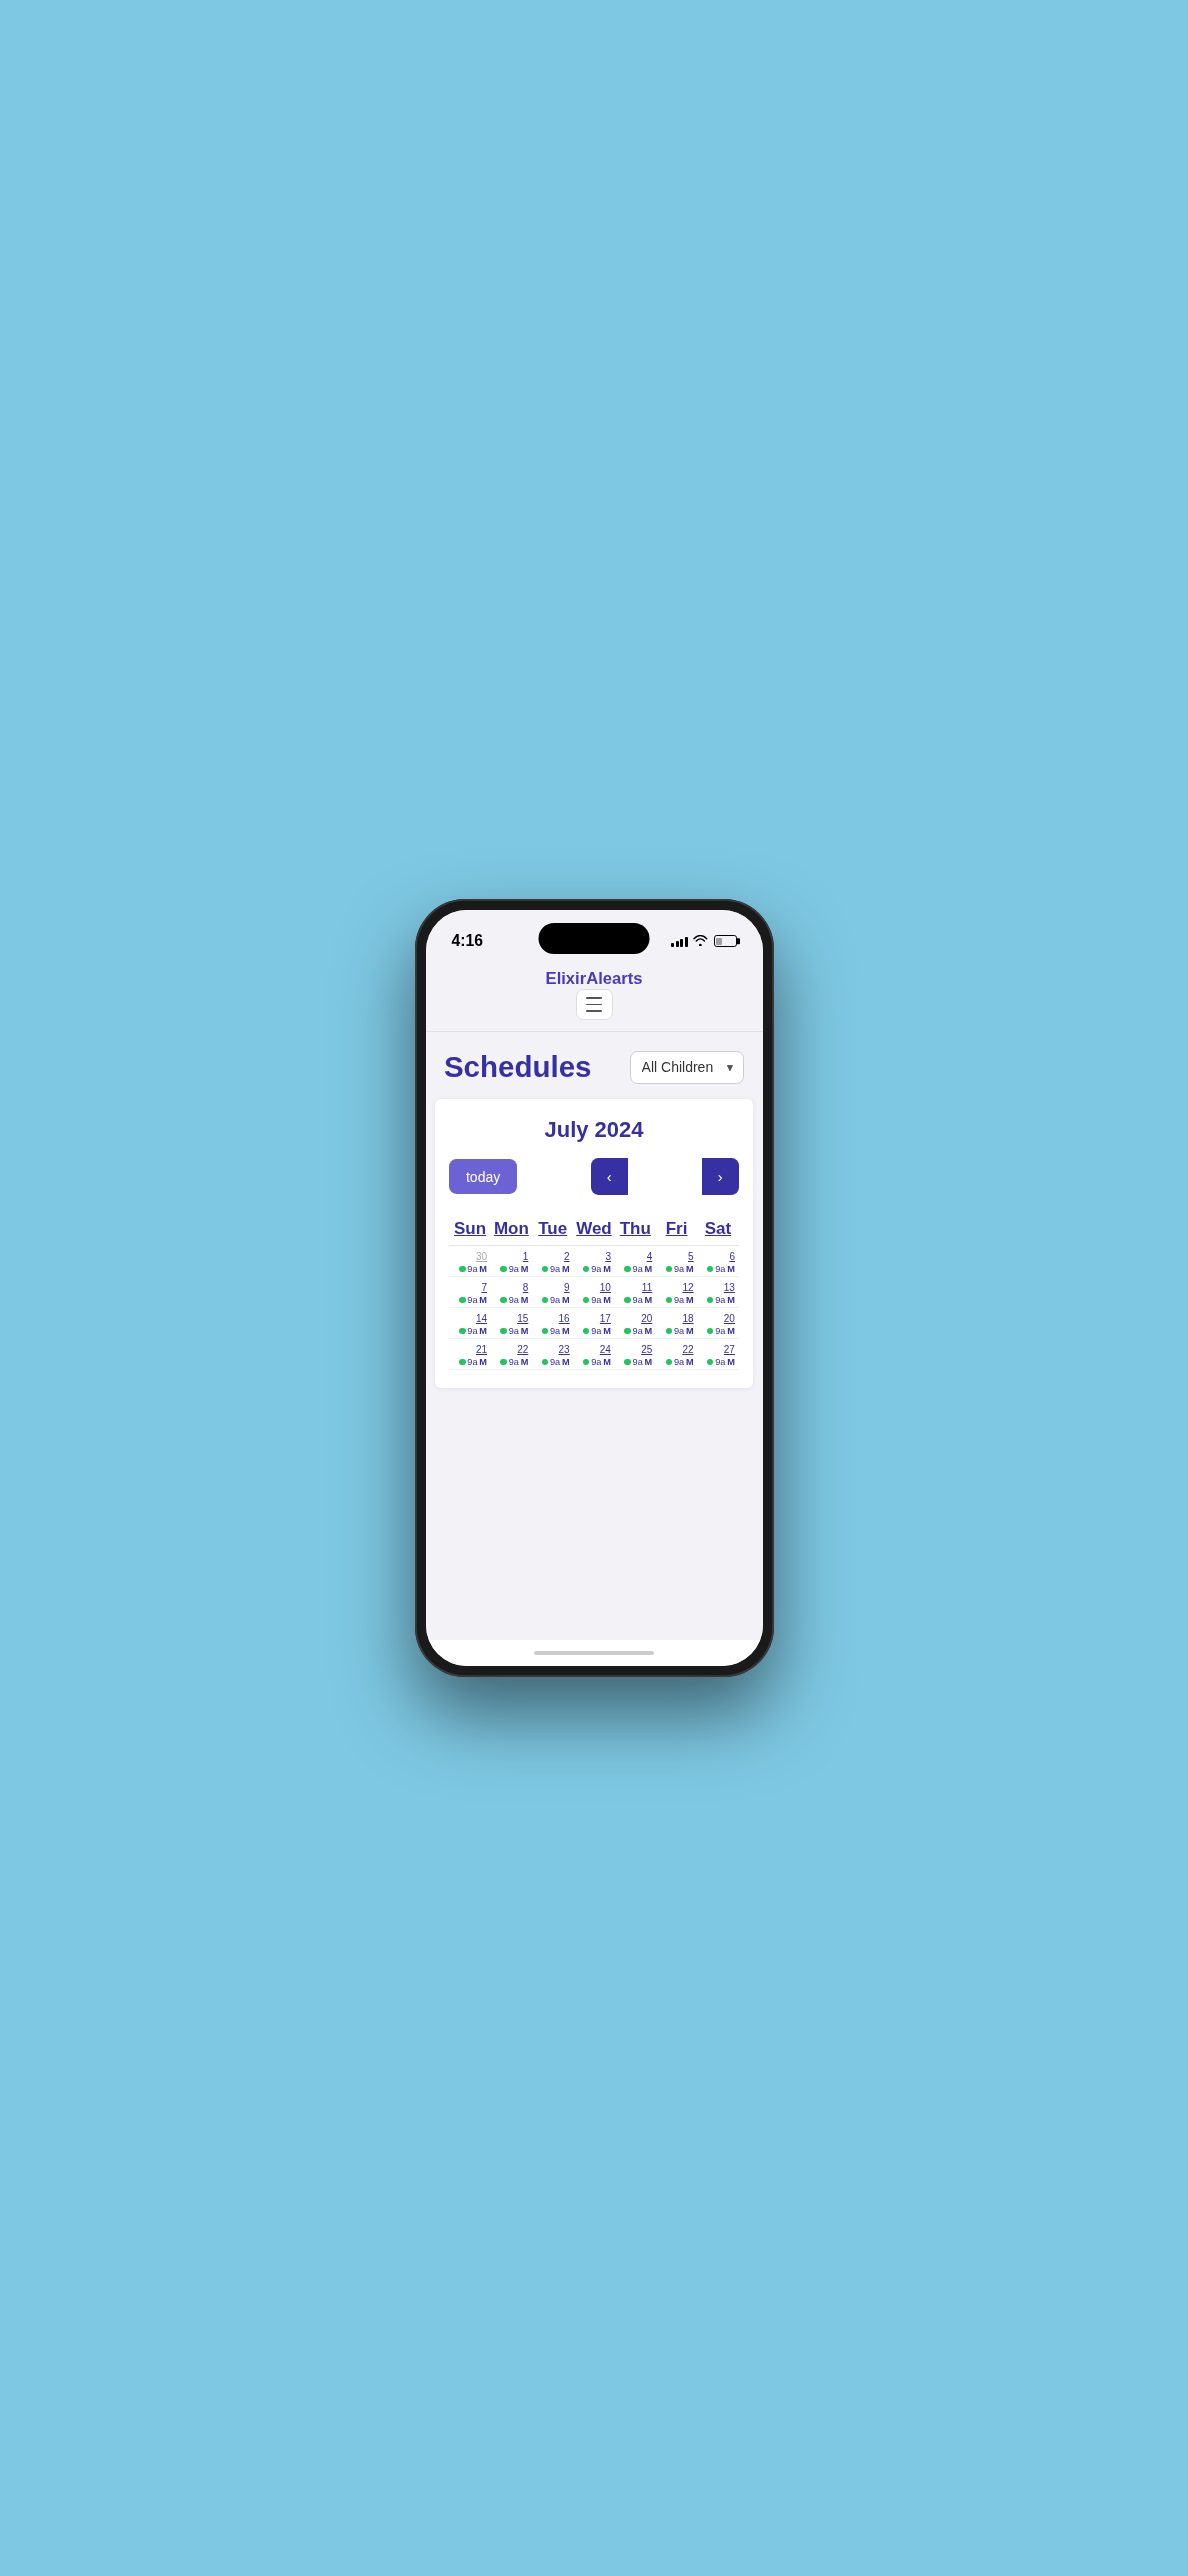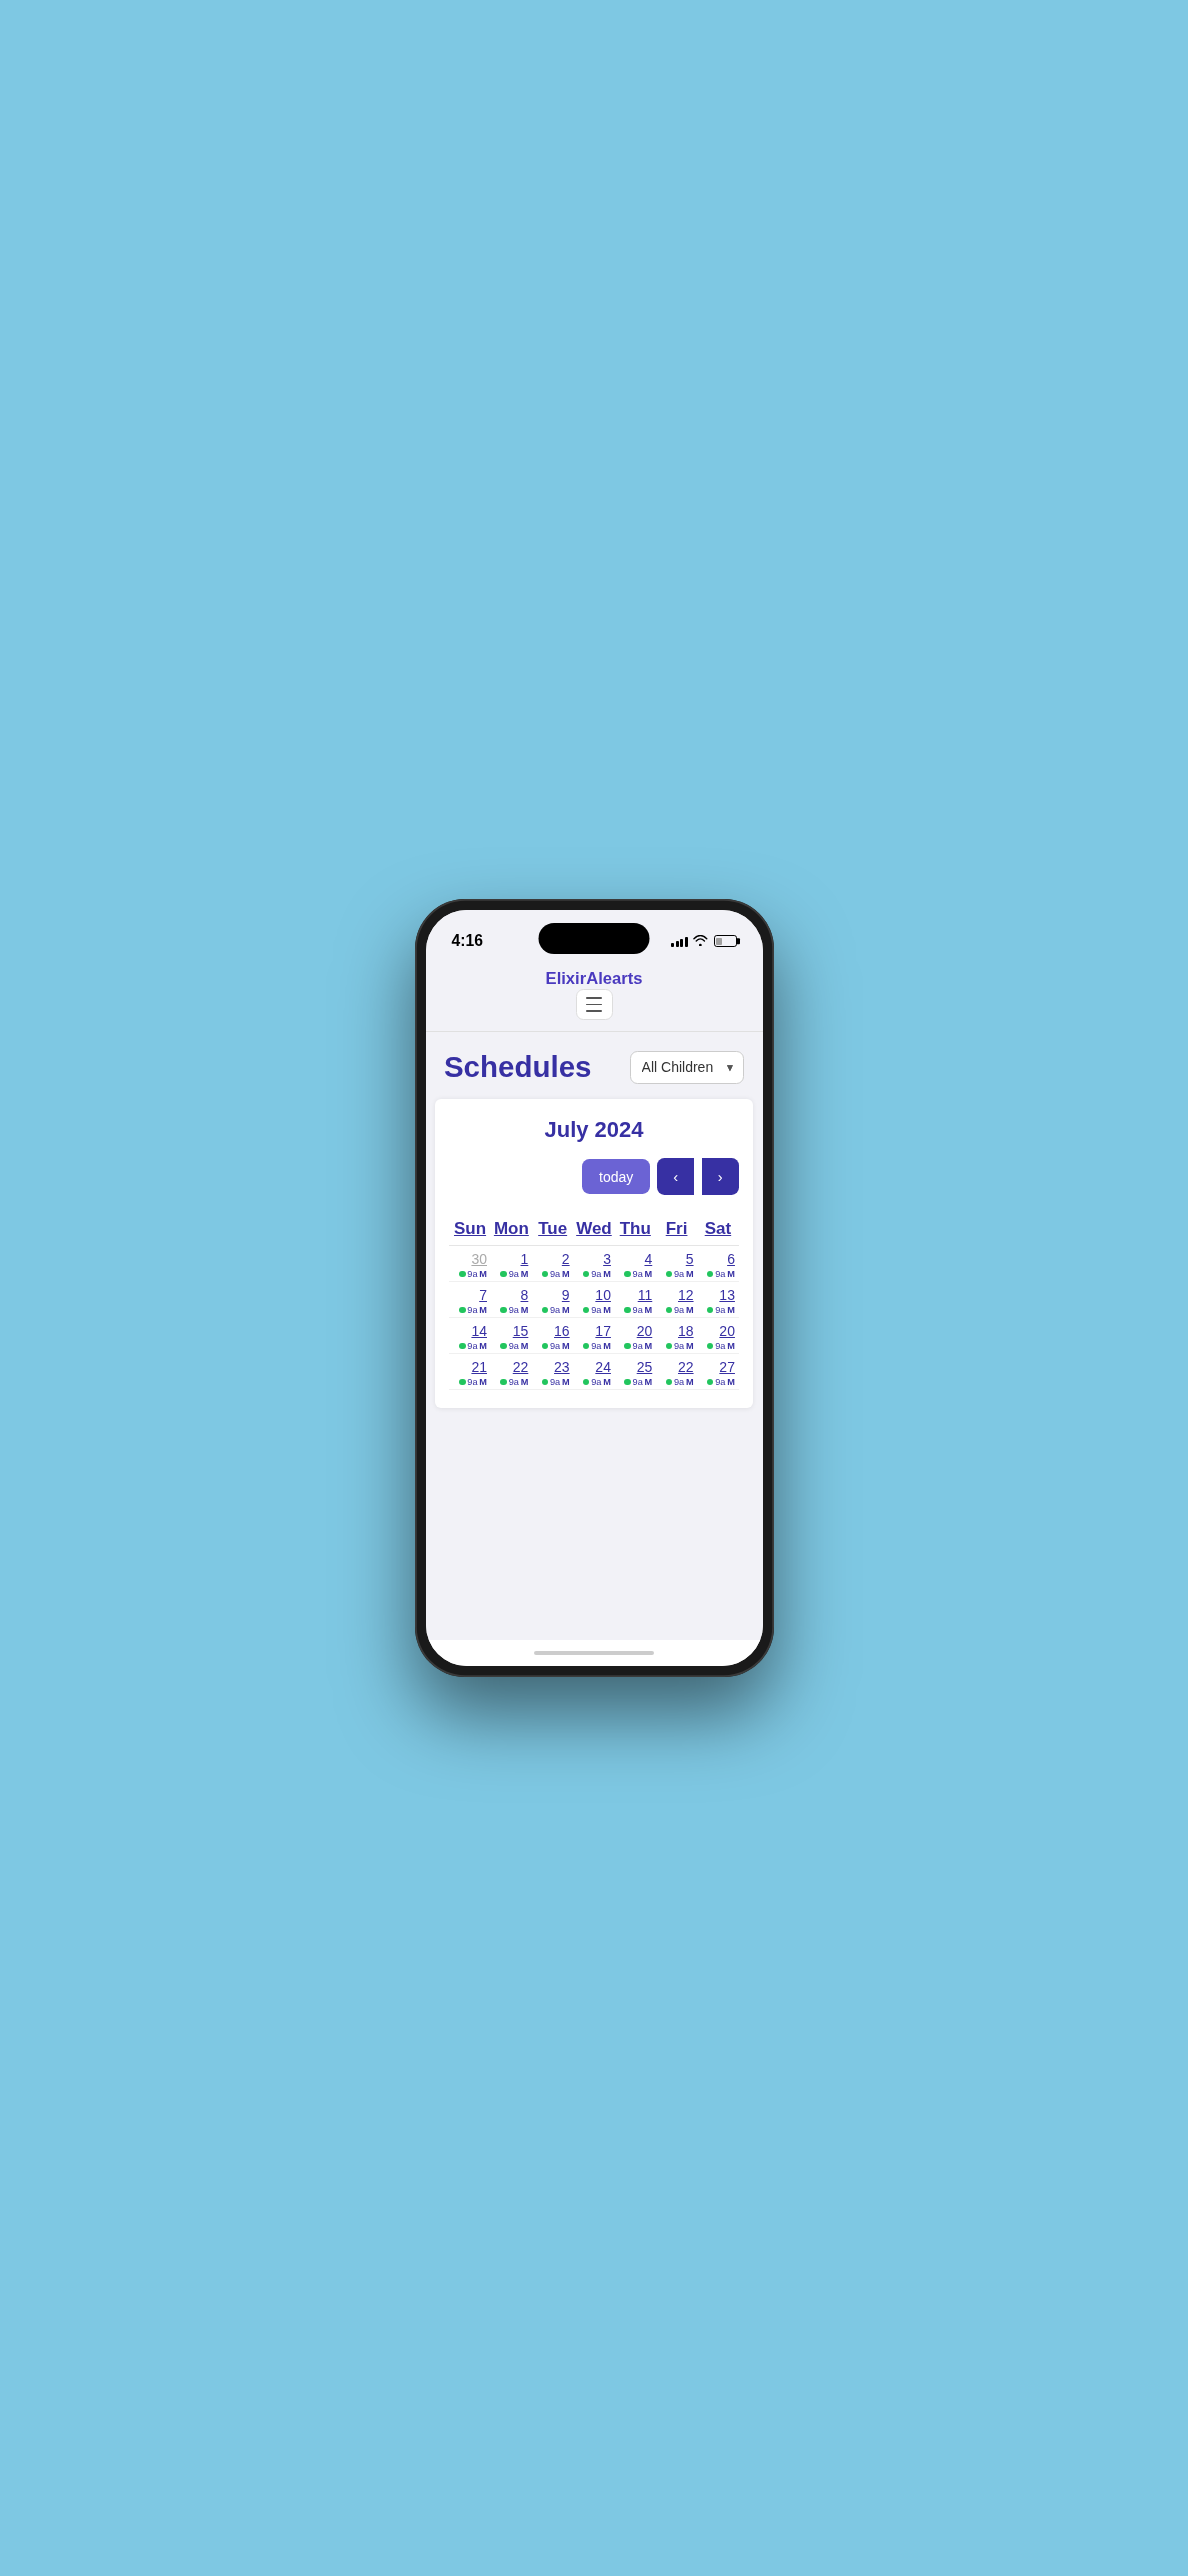--- a/index.html
+++ b/index.html
@@ -221,21 +221,21 @@
     .calendar-month-title {
       text-align: center;
       font-size: 22px;
       font-weight: 700;
       color: #3730a3;
       margin-bottom: 14.7px;
     }
 
     .calendar-nav {
       display: flex;
-      justify-content: flex-end;
+      justify-content: space-between;
       align-items: center;
       gap: 7.4px;
       margin-bottom: 18.4px;
     }
 
     .btn-today {
       background: #6b63d4;
       color: #fff;
       border: none;
       border-radius: 7.4px;
@@ -288,21 +288,21 @@
       color: #3730a3;
       vertical-align: top;
       border-bottom: 0.9px solid #f0f0f0;
       width: 14.28%;
     }
 
     .day-number {
       display: block;
       text-decoration: underline;
       margin-bottom: 1.8px;
-      font-size: 14px;
+      font-size: 10px;
     }
 
     .day-number.muted {
       color: #aaa;
     }
 
     .event-row {
       display: flex;
       align-items: center;
       justify-content: flex-end;

